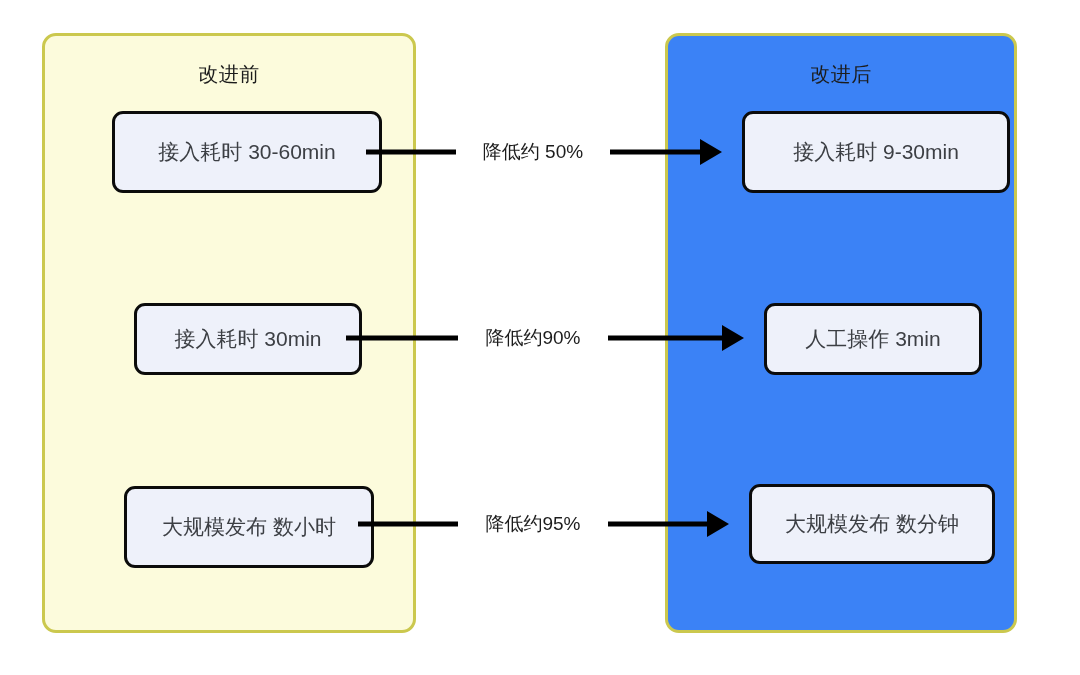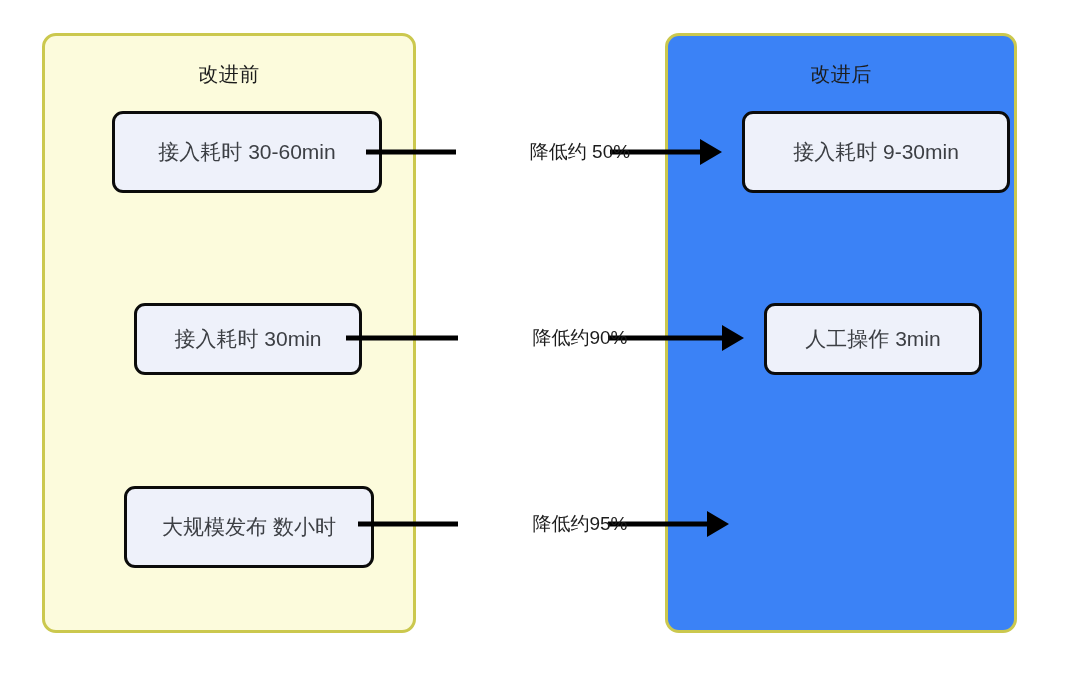--- a/index.html
+++ b/index.html
@@ -95,21 +95,20 @@
 
   
   .arrow-label {
     position: absolute;
     font-size: 19px;
     line-height: 24px;
     color: #1c1c1c;
     white-space: nowrap;
     text-align: center;
     transform: translate(-50%, -50%);
-    margin-left: 47px;
   }
   #arrow-label-1 { left: 533px; top: 152px; }
   #arrow-label-2 { left: 533px; top: 338px; }
   #arrow-label-3 { left: 533px; top: 524px; }
 </style>
 </head>
 <body>
 
 <div id="diagram-root">
 
@@ -124,20 +123,21 @@
   <div class="node" id="node-before-1">接入耗时 30-60min</div>
 
   <div class="node" id="node-before-2">接入耗时 30min</div>
 
   <div class="node" id="node-before-3">大规模发布 数小时</div>
 
   <div class="node" id="node-after-1">接入耗时 9-30min</div>
 
   <div class="node" id="node-after-2">人工操作 3min</div>
 
+  <div class="node" id="node-after-3">大规模发布 数分钟</div>
 
   <svg id="connectors" viewBox="0 0 1080 675" width="1080" height="675">
 
     <g>
       <line x1="366" y1="152" x2="456" y2="152" stroke="#000000" stroke-width="5"></line>
       <line x1="610" y1="152" x2="704" y2="152" stroke="#000000" stroke-width="5"></line>
       <polygon points="700,139 722,152 700,165" fill="#000000"></polygon>
     </g>
 
     <g>

